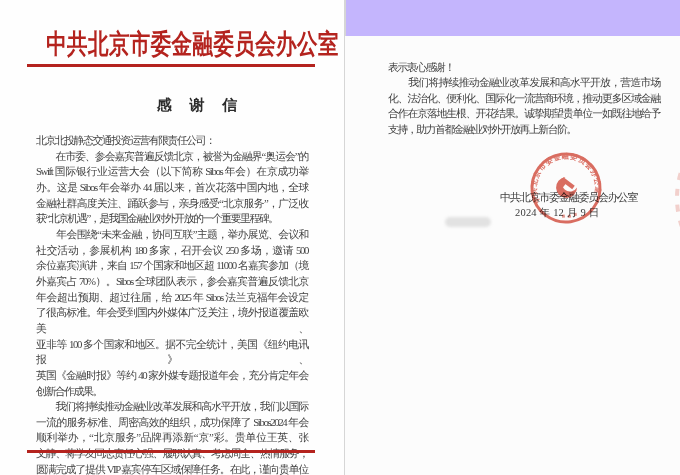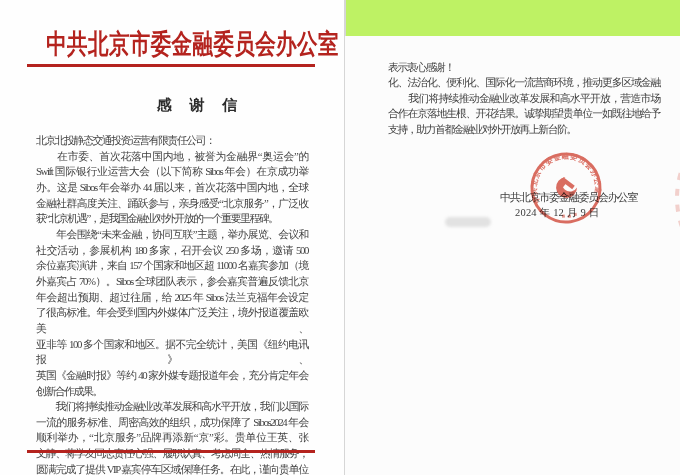--- a/index.html
+++ b/index.html
@@ -1,18 +1,18 @@
 <!DOCTYPE html>
 <html><head>
 <meta charset="utf-8">
 <style>
   html,body{margin:0;padding:0;background:#ffffff;}
   .canvas{
     position:relative;width:680px;height:475px;overflow:hidden;
-    background:#bef264;
+    background:#c4b5fd;
     font-family:"Liberation Serif","DejaVu Serif",serif;
     color:#3f3f3f;
   }
   .page{position:absolute;top:0;height:475px;overflow:hidden;}
   .page-left{left:0;width:345px;background:#fefefe;}
   .page-right{left:345px;width:335px;background:#fcfcfc;margin-top:36px;}
   .divider{position:absolute;left:344px;top:0;width:2px;height:475px;background:#d6d6d6;}
 
   .org-title{
     position:absolute;left:0;top:26px;width:345px;height:32px;
@@ -63,21 +63,21 @@
 <div class="canvas">
 
   <div class="page page-left">
     <div class="org-title">
       <span>中共北京市委金融委员会办公室</span>
     </div>
     <div class="rule rule-top"></div>
     <div class="doc-title">感 谢 信</div>
     <div class="body-block body-left">
         <div class="body-line">北京北投静态交通投资运营有限责任公司：</div>
-        <div class="body-line fill">　　在市委、首次花落中国内地，被誉为金融界“奥运会”的</div>
+        <div class="body-line fill">　　在市委、参会嘉宾普遍反馈北京，被誉为金融界“奥运会”的</div>
         <div class="body-line fill">Swift 国际银行业运营大会（以下简称 Sibos 年会）在京成功举</div>
         <div class="body-line fill">办。这是 Sibos 年会举办 44 届以来，首次花落中国内地，全球</div>
         <div class="body-line fill">金融社群高度关注、踊跃参与，亲身感受“北京服务”，广泛收</div>
         <div class="body-line">获“北京机遇”，是我国金融业对外开放的一个重要里程碑。</div>
         <div class="body-line fill">　　年会围绕“未来金融，协同互联”主题，举办展览、会议和</div>
         <div class="body-line fill">社交活动，参展机构 180 多家，召开会议 250 多场，邀请 500</div>
         <div class="body-line fill">余位嘉宾演讲，来自 157 个国家和地区超 11000 名嘉宾参加（境</div>
         <div class="body-line fill">外嘉宾占 70%）。Sibos 全球团队表示，参会嘉宾普遍反馈北京</div>
         <div class="body-line fill">年会超出预期、超过往届，给 2025 年 Sibos 法兰克福年会设定</div>
         <div class="body-line fill">了很高标准。年会受到国内外媒体广泛关注，境外报道覆盖欧美、</div>
@@ -91,22 +91,22 @@
         <div class="body-line fill">圆满完成了提供 VIP 嘉宾停车区域保障任务。在此，谨向贵单位</div>
       </div>
     <div class="rule rule-bottom"></div>
   </div>
 
   <div class="divider"></div>
 
   <div class="page page-right">
     <div class="body-block body-right">
         <div class="body-line">表示衷心感谢！</div>
+        <div class="body-line fill">　　我们将持续推动金融业改革发展和高水平开放，营造市场</div>
         <div class="body-line fill">化、法治化、便利化、国际化一流营商环境，推动更多区域金融</div>
-        <div class="body-line fill">　　我们将持续推动金融业改革发展和高水平开放，营造市场</div>
         <div class="body-line fill">合作在京落地生根、开花结果。诚挚期望贵单位一如既往地给予</div>
         <div class="body-line">支持，助力首都金融业对外开放再上新台阶。</div>
       </div>
 
     <div class="smudge"></div>
 
     <div class="signature">中共北京市委金融委员会办公室</div>
     <div class="date">2024 年 12 月 9 日</div>
 
     <svg class="seal-main" width="80" height="80" viewBox="-40 -40 80 80">

